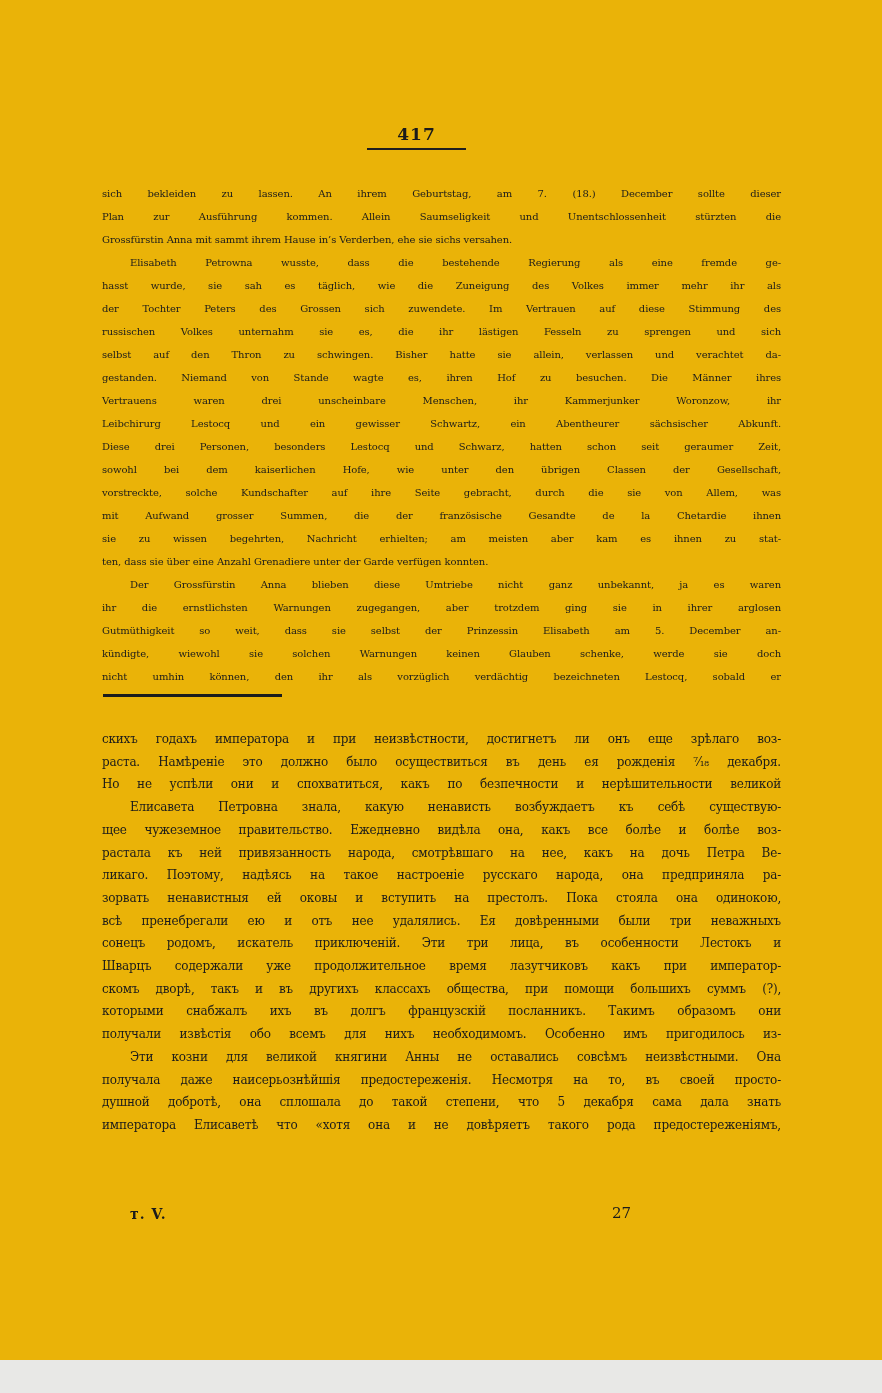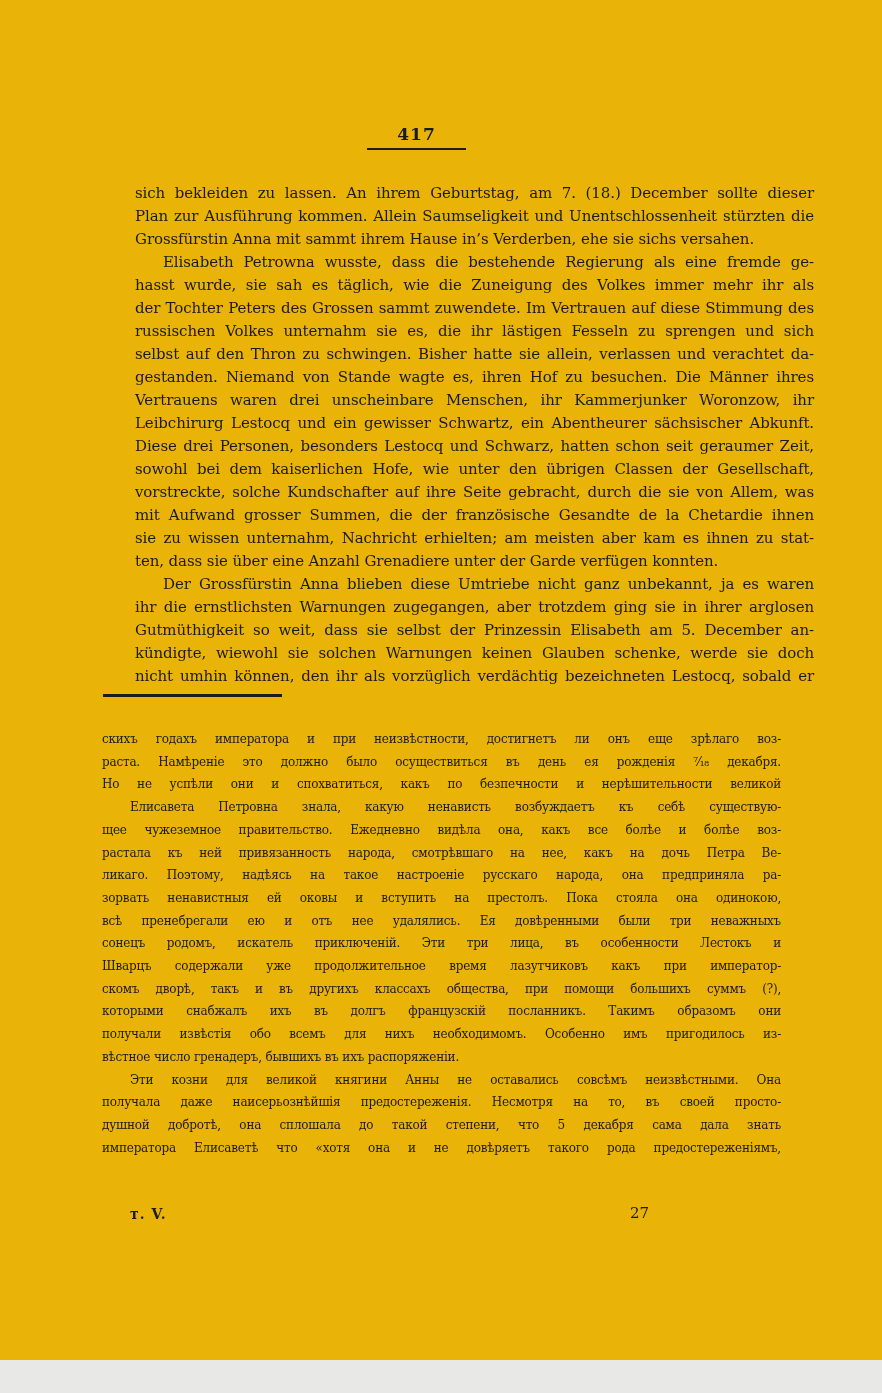--- a/index.html
+++ b/index.html
@@ -33,24 +33,23 @@
     letter-spacing: 1px;
     padding: 0 30px 4px 30px;
     border-bottom: 2px solid #1f1f1f;
   }
   
   .main-text {
     position: absolute;
     top: 182px;
     left: 102px;
     width: 679px;
-    font-size: 15px;
+    font-size: 10px;
     line-height: 23px;
     letter-spacing: -0.1px;
-    margin-left: 33px;
   }
   
   .footnote-text {
     position: absolute;
     top: 728px;
     left: 102px;
     width: 679px;
     font-size: 12px;
     line-height: 22.7px;
     letter-spacing: -0.2px;
@@ -86,21 +85,21 @@
   }
   .footer .volume {
     position: absolute;
     left: 28px;
     top: 0;
     font-weight: bold;
     letter-spacing: 1px;
   }
   .footer .pagemark {
     position: absolute;
-    left: 528px;
+    left: 510px;
     top: -2px;
     font-size: 15px;
   }
 </style>
 </head>
 <body>
 
 <div class="page">
 
   <div class="header">
@@ -109,31 +108,31 @@
 
   <div class="main-text">
       <div class="para">
         <div class="line">sich bekleiden zu lassen.  An ihrem Geburtstag, am 7. (18.) December sollte dieser</div>
         <div class="line">Plan zur Ausführung kommen. Allein Saumseligkeit und Unentschlossenheit stürzten die</div>
         <div class="line end">Grossfürstin Anna mit sammt ihrem Hause in’s Verderben, ehe sie sichs versahen.</div>
       </div>
       <div class="para">
         <div class="line indent">Elisabeth Petrowna wusste, dass die bestehende Regierung als eine fremde ge-</div>
         <div class="line">hasst wurde, sie sah es täglich, wie die Zuneigung des Volkes immer mehr ihr als</div>
-        <div class="line">der Tochter Peters des Grossen sammt zuwendete. Im Vertrauen auf diese Stimmung des</div>
+        <div class="line">der Tochter Peters des Grossen sich zuwendete. Im Vertrauen auf diese Stimmung des</div>
         <div class="line">russischen Volkes unternahm sie es, die ihr lästigen Fesseln zu sprengen und sich</div>
         <div class="line">selbst auf den Thron zu schwingen. Bisher hatte sie allein, verlassen und verachtet da-</div>
         <div class="line">gestanden.  Niemand von Stande wagte es, ihren Hof zu besuchen.  Die Männer ihres</div>
         <div class="line">Vertrauens waren drei unscheinbare Menschen, ihr Kammerjunker Woronzow, ihr</div>
         <div class="line">Leibchirurg Lestocq und ein gewisser Schwartz, ein Abentheurer sächsischer Abkunft.</div>
         <div class="line">Diese drei Personen, besonders Lestocq und Schwarz, hatten schon seit geraumer Zeit,</div>
         <div class="line">sowohl bei dem kaiserlichen Hofe, wie unter den übrigen Classen der Gesellschaft,</div>
         <div class="line">vorstreckte, solche Kundschafter auf ihre Seite gebracht, durch die sie von Allem, was</div>
         <div class="line">mit Aufwand grosser Summen, die der französische Gesandte de la Chetardie ihnen</div>
-        <div class="line">sie zu wissen unternahm, Nachricht erhielten;  am meisten aber kam es ihnen zu stat-</div>
+        <div class="line">sie zu wissen begehrten, Nachricht erhielten;  am meisten aber kam es ihnen zu stat-</div>
         <div class="line end">ten, dass sie über eine Anzahl Grenadiere unter der Garde verfügen konnten.</div>
       </div>
       <div class="para">
         <div class="line indent">Der Grossfürstin Anna blieben diese Umtriebe nicht ganz unbekannt, ja es waren</div>
         <div class="line">ihr die ernstlichsten Warnungen zugegangen, aber trotzdem ging sie in ihrer arglosen</div>
         <div class="line">Gutmüthigkeit so weit, dass sie selbst der Prinzessin Elisabeth am 5. December an-</div>
         <div class="line">kündigte, wiewohl sie solchen Warnungen keinen Glauben schenke, werde sie doch</div>
         <div class="line">nicht umhin können, den ihr als vorzüglich verdächtig bezeichneten Lestocq, sobald er</div>
       </div>
     </div>
@@ -151,21 +150,20 @@
         <div class="line">щее чужеземное правительство. Ежедневно видѣла она, какъ все болѣе и болѣе воз-</div>
         <div class="line">растала къ ней привязанность народа, смотрѣвшаго на нее, какъ на дочь Петра Ве-</div>
         <div class="line">ликаго. Поэтому, надѣясь на такое настроеніе русскаго народа, она предприняла ра-</div>
         <div class="line">зорвать  ненавистныя ей оковы и вступить  на престолъ.  Пока стояла она одинокою,</div>
         <div class="line">всѣ пренебрегали ею и отъ нее удалялись.  Ея довѣренными были три неважныхъ</div>
         <div class="line">сонецъ родомъ, искатель приключеній.  Эти три лица, въ особенности Лестокъ и</div>
         <div class="line">Шварцъ содержали уже продолжительное время лазутчиковъ какъ при император-</div>
         <div class="line">скомъ дворѣ, такъ и въ другихъ классахъ общества, при помощи большихъ суммъ (?),</div>
         <div class="line">которыми снабжалъ ихъ въ долгъ французскій посланникъ.  Такимъ образомъ они</div>
         <div class="line">получали извѣстія обо всемъ для нихъ необходимомъ.  Особенно имъ пригодилось из-</div>
-        <div class="line end">вѣстное число гренадеръ, бывшихъ въ ихъ распоряженіи.</div>
       </div>
       <div class="para">
         <div class="line indent">Эти козни для великой княгини Анны не оставались совсѣмъ неизвѣстными.  Она</div>
         <div class="line">получала даже наисерьознѣйшія предостереженія.  Несмотря на то, въ своей просто-</div>
         <div class="line">душной добротѣ,  она  сплошала  до такой  степени,  что  5  декабря  сама  дала  знать</div>
         <div class="line">императора  Елисаветѣ что «хотя она и не довѣряетъ такого рода  предостереженіямъ,</div>
       </div>
     </div>
 
   <div class="footer">

